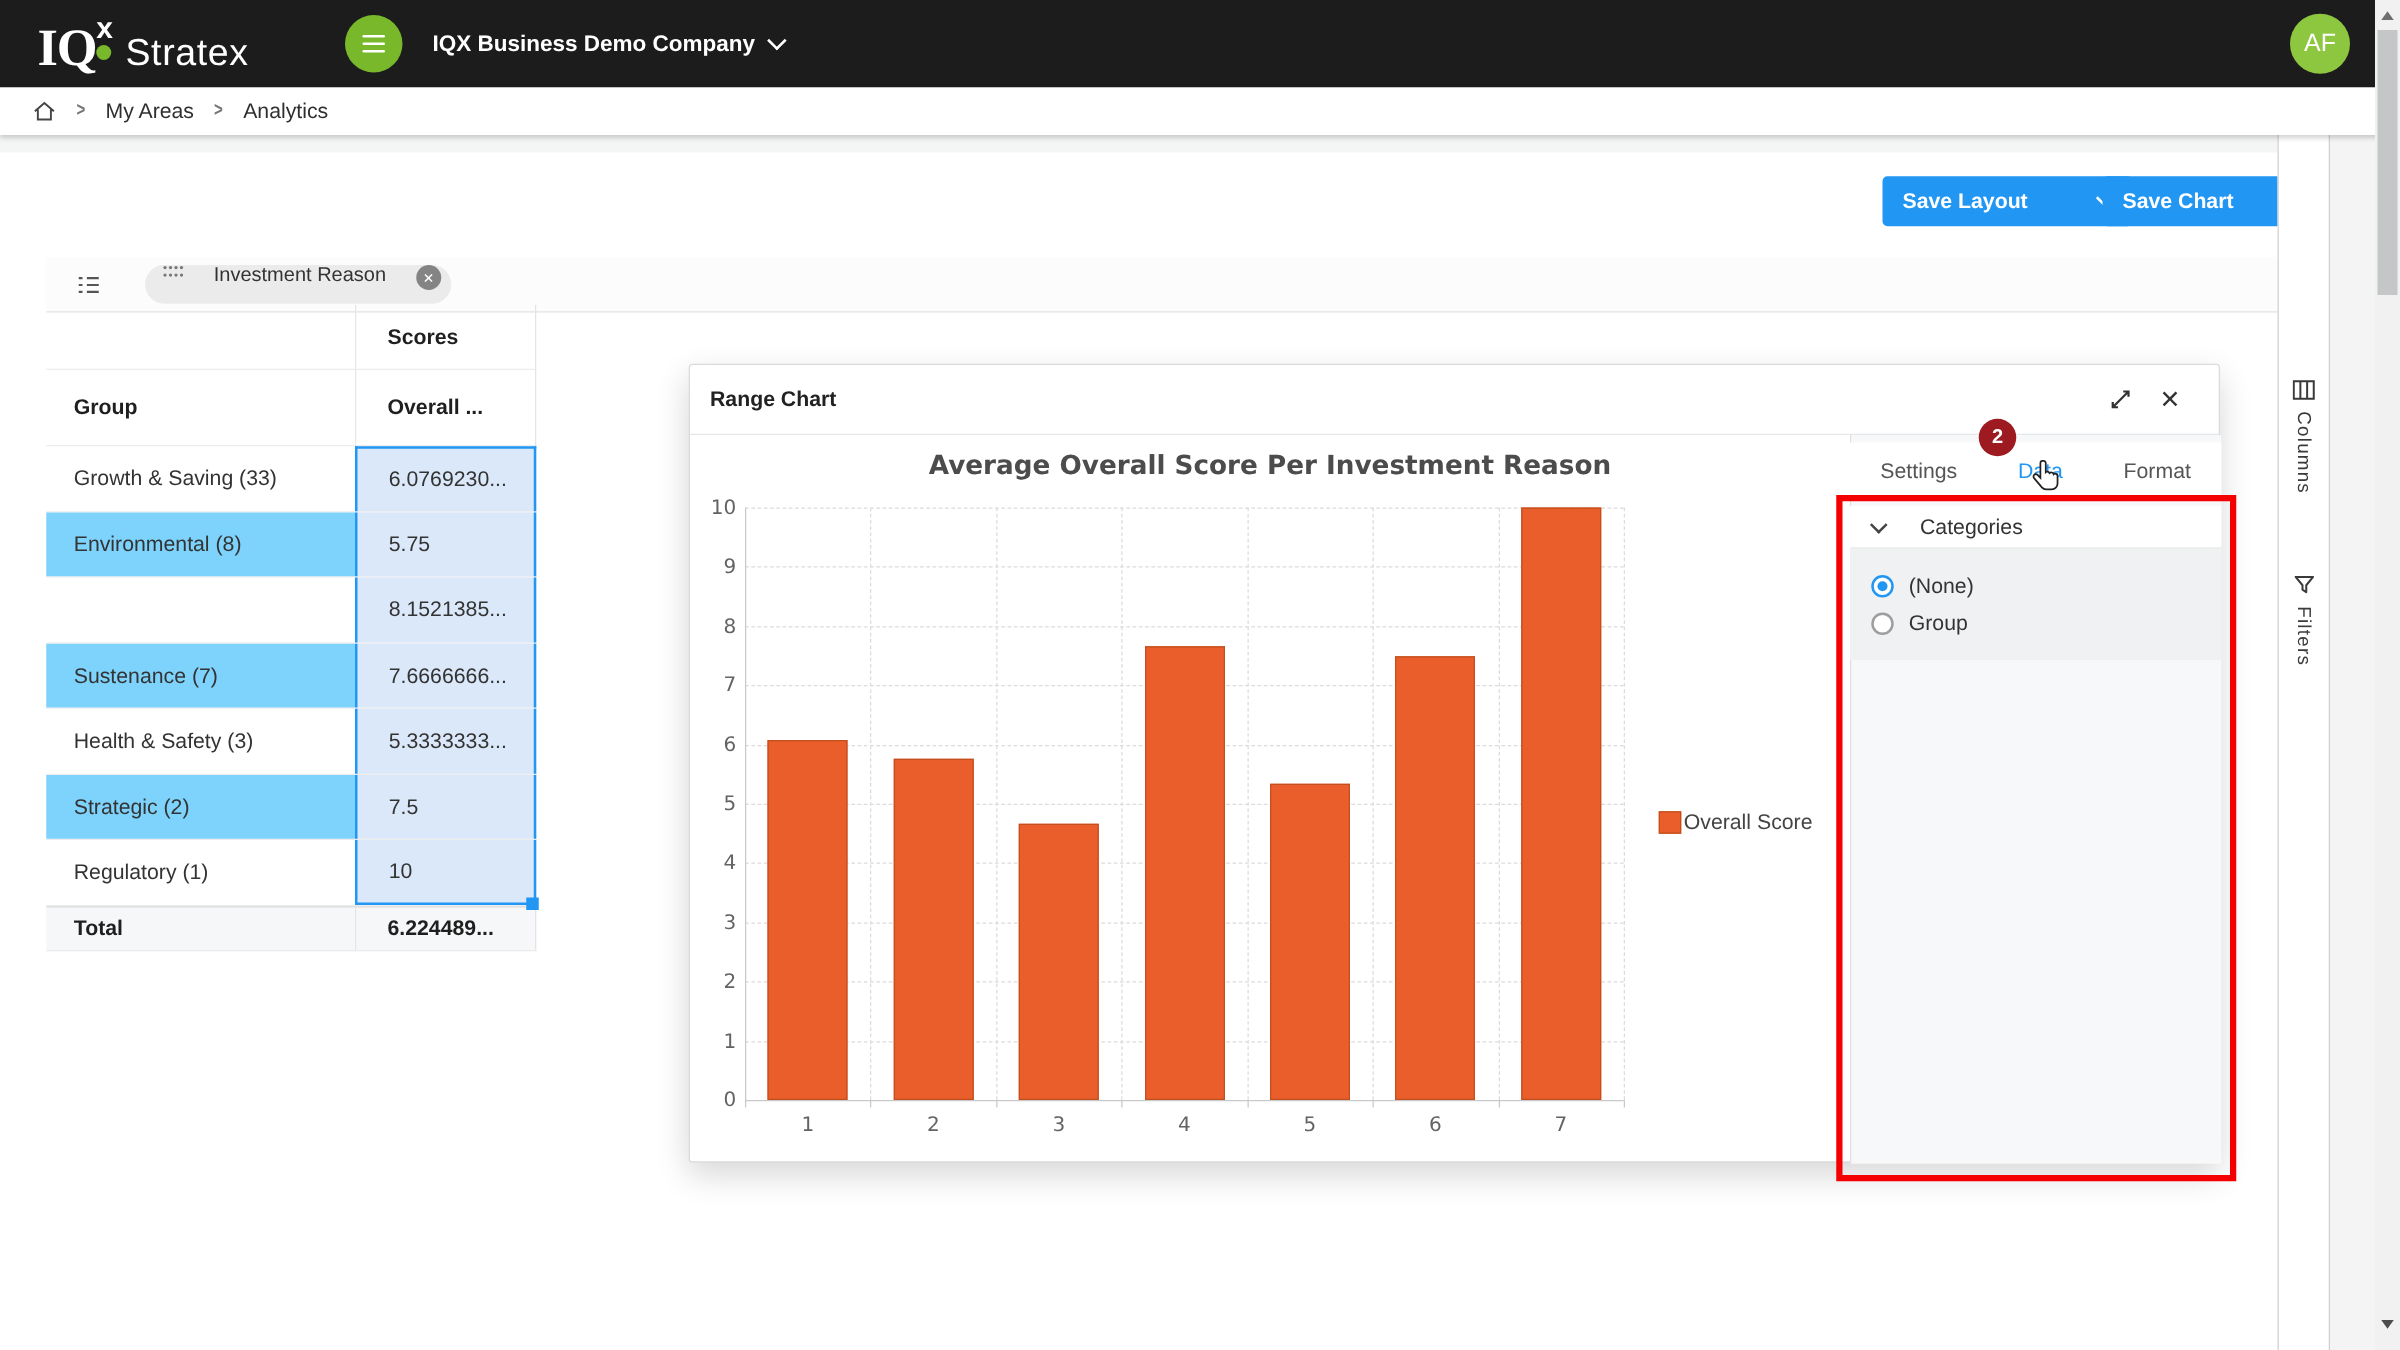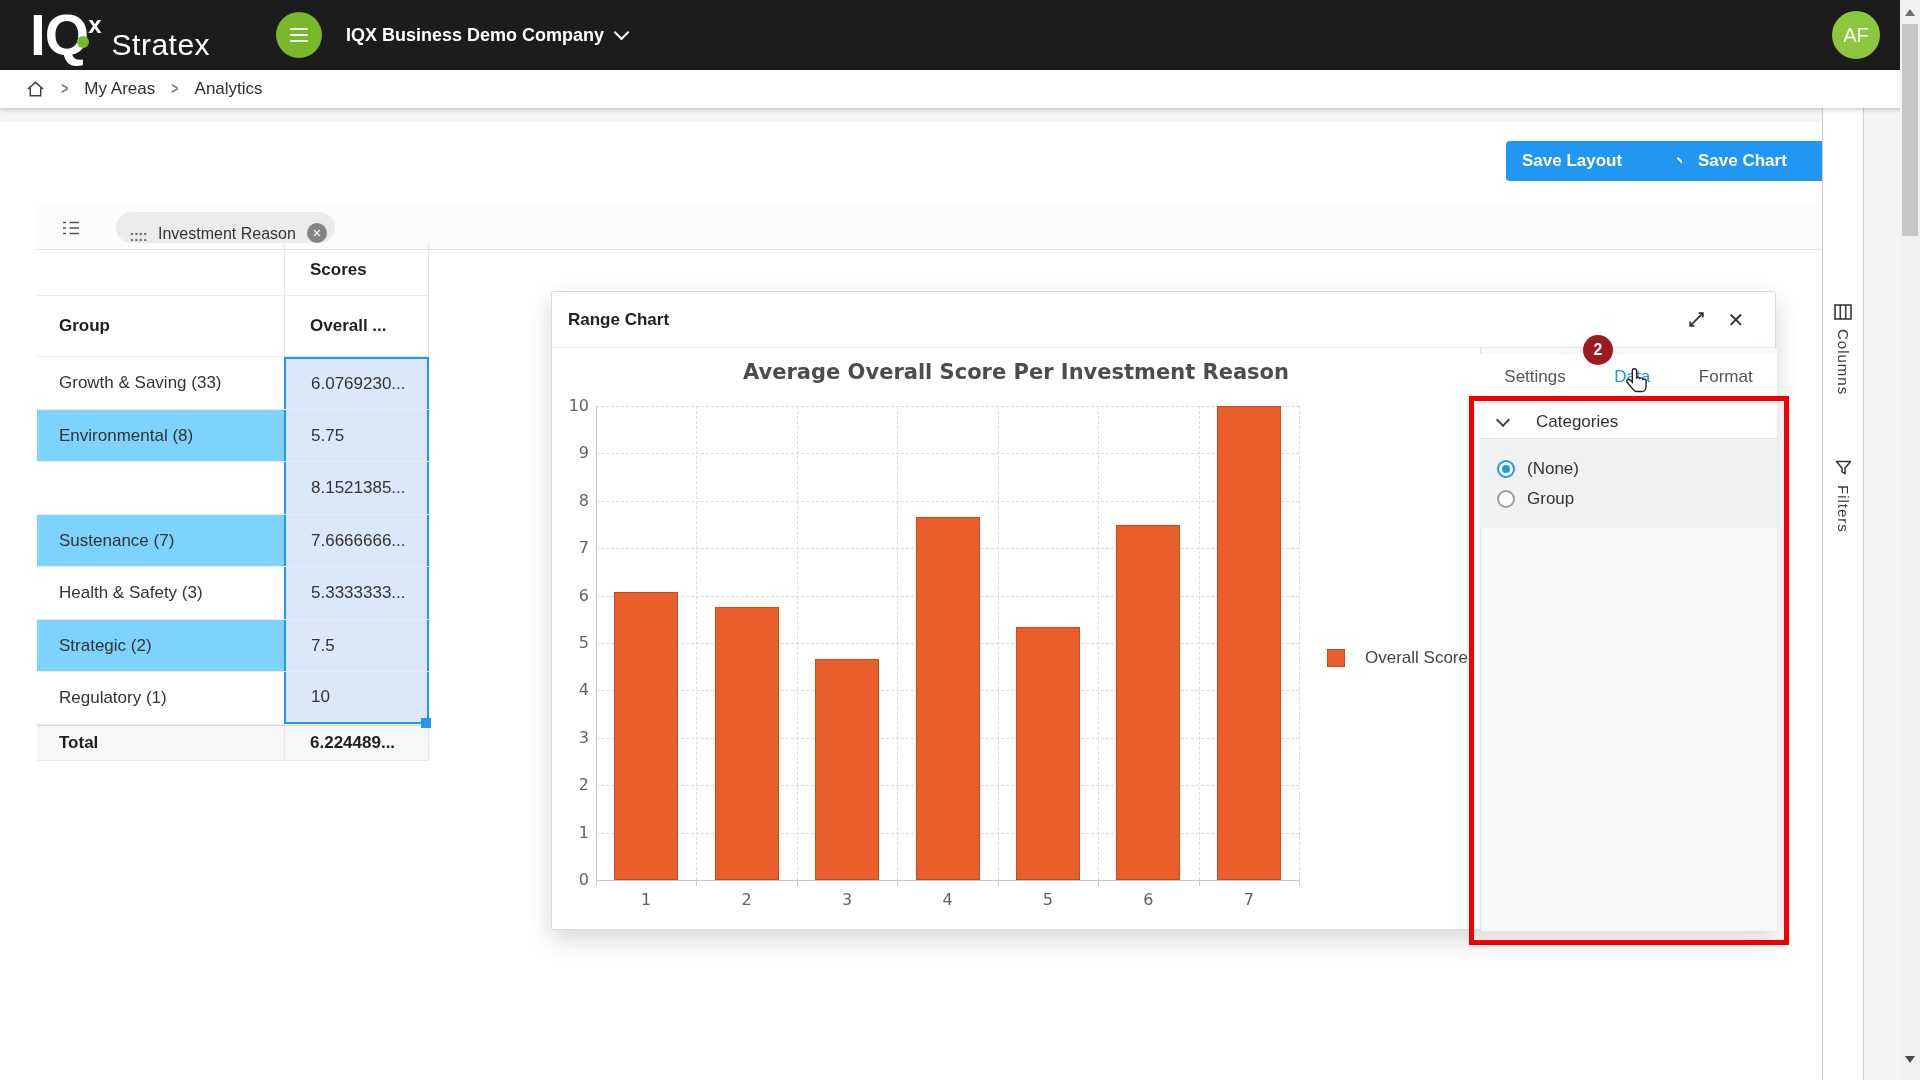--- a/index.html
+++ b/index.html
@@ -1,21 +1,21 @@
 <!DOCTYPE html>
 <html><head>
 <meta charset="utf-8">
 <style>
   html,body{margin:0;padding:0;background:#e9e9e9;}
   .page{position:relative;width:1920px;height:1080px;background:#fff;overflow:hidden;
         font-family:"Liberation Sans",sans-serif;color:#333;}
   
   .top-bar{position:absolute;left:0;top:0;width:1920px;height:70px;background:#1c1c1c;}
   .logo{position:absolute;left:30px;top:9px;height:52px;color:#fff;white-space:nowrap;}
-  .logo-iq{font-size:57px;font-weight:bold;letter-spacing:-1px;line-height:52px;}
+  .logo-iq{font-size:42px;font-weight:bold;letter-spacing:-1px;line-height:52px;font-family:Liberation Serif, serif;}
   .logo-x{font-size:24px;font-weight:bold;vertical-align:22px;}
   .logo-stratex{font-size:30px;font-weight:300;margin-left:10px;line-height:52px;letter-spacing:.5px;}
   .logo-dot{position:absolute;left:47px;top:27px;width:12px;height:12px;border-radius:50%;}
   .menu-btn{position:absolute;left:276px;top:12px;width:46px;height:46px;border-radius:50%;cursor:pointer;}
   .menu-bars{position:absolute;left:14px;top:16px;}
   .menu-bars i{display:block;width:18px;height:2.4px;background:#fff;border-radius:2px;margin-bottom:3.6px;}
   .company{position:absolute;left:346px;top:0;height:70px;display:flex;align-items:center;gap:12px;color:#fff;
            font-size:18px;font-weight:600;cursor:pointer;}
   .chev{display:inline-block;width:9px;height:9px;border-right:2.2px solid currentColor;border-bottom:2.2px solid currentColor;
         transform:rotate(45deg);margin-top:-5px;}
@@ -29,22 +29,22 @@
   .crumb-sep{color:#777;font-size:16px;font-weight:bold;transform:scaleX(.75);}
   .gray-band{position:absolute;left:0;top:108px;width:1900px;height:14px;background:#f4f5f5;}
   
   .btn{position:absolute;top:141px;height:40px;border-radius:4px;display:flex;align-items:center;
        justify-content:space-between;padding:0 16px;color:#fff;font-size:17px;font-weight:600;cursor:pointer;}
   .btn .chev{border-width:2px;margin-left:16px;}
   
   .chip-row{position:absolute;left:37px;top:206px;width:1785px;height:43px;background:#fcfcfc;
             border-bottom:1px solid #e3e3e3;display:flex;align-items:center;}
   .tree-icon{margin-left:23px;}
-  .chip{margin-left:34px;height:31px;border-radius:16px;background:#ebebeb;display:flex;align-items:flex-end;
-        gap:11px;padding:0 8px 0 14px;cursor:grab;}
+  .chip{margin-left:34px;height:31px;border-radius:16px;background:#ebebeb;display:flex;align-items:flex-start;
+        gap:24px;padding:0 8px 0 14px;cursor:grab;}
   .chip-label{font-size:16px;color:#333;}
   .chip-close{width:20px;height:20px;border-radius:50%;background:#848484;color:#fff;font-size:11px;
               display:flex;align-items:center;justify-content:center;cursor:pointer;}
   
   .pivot{position:absolute;left:37px;top:244px;width:392px;height:533px;font-size:17px;}
   .prow{position:absolute;left:0;width:392px;border-bottom:1px solid #ececec;border-right:1px solid #e4e4e4;box-sizing:border-box;}
   .pcell{position:absolute;top:0;bottom:0;display:flex;align-items:center;box-sizing:border-box;}
   .cgroup{left:0;width:247px;padding-left:22px;}
   .cval{left:247px;width:145px;padding-left:25px;}
   .hdr{font-weight:bold;color:#1f1f1f;}
@@ -75,21 +75,21 @@
   
   .chart-zone{position:absolute;left:0;top:56px;width:928px;height:583px;font-family:"DejaVu Sans",sans-serif;}
   .chart-title{position:absolute;left:0;top:12px;width:928px;text-align:center;font-size:21px;font-weight:bold;color:#4c4c4c;}
   .gridh{position:absolute;border-top:1px dashed #dcdcdc;height:0;}
   .gridv{position:absolute;border-left:1px dashed #dcdcdc;width:0;}
   .axis{position:absolute;background:#c9c9c9;}
   .tick{position:absolute;width:1px;height:6px;background:#c9c9c9;}
   .ylab{position:absolute;width:37px;text-align:right;font-size:16px;color:#636363;}
   .xlab{position:absolute;width:60px;text-align:center;font-size:16px;color:#636363;}
   .bar{position:absolute;box-sizing:border-box;cursor:pointer;}
-  .legend{position:absolute;left:775px;top:300px;display:flex;align-items:center;gap:20px;}
+  .legend{position:absolute;left:775px;top:300px;display:flex;align-items:center;gap:2px;}
   .legend-swatch{width:18px;height:18px;box-sizing:border-box;cursor:pointer;}
   .legend-label{font-size:17px;color:#444;font-family:"Liberation Sans",sans-serif;}
   
   .panel-bg{position:absolute;left:928px;top:56px;width:297px;height:583px;background:#f7f8f9;border-left:1px solid #e0e0e0;box-sizing:border-box;}
   .tabs{position:absolute;left:928px;top:62px;width:297px;height:45px;background:#fff;display:flex;
         align-items:center;justify-content:space-around;font-size:17px;color:#555;}
   .tab{cursor:pointer;}
   .tab.active{font-weight:400;}
   .tab-underline{position:absolute;left:1039px;top:104px;width:84px;height:3px;}
   .sect{position:absolute;left:928px;width:297px;background:#fff;display:flex;align-items:center;gap:28px;

